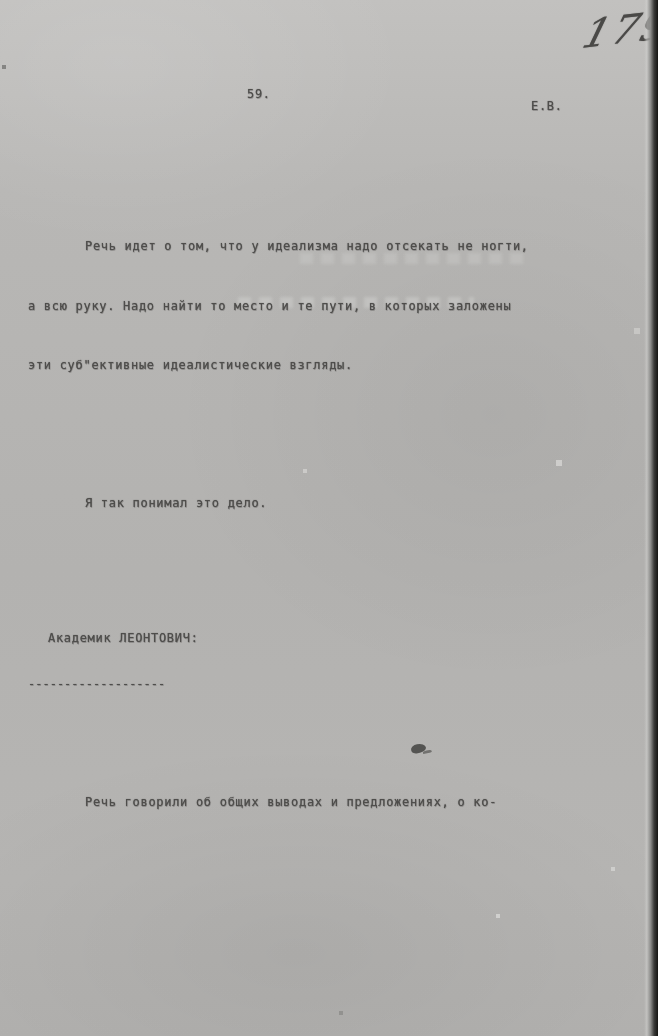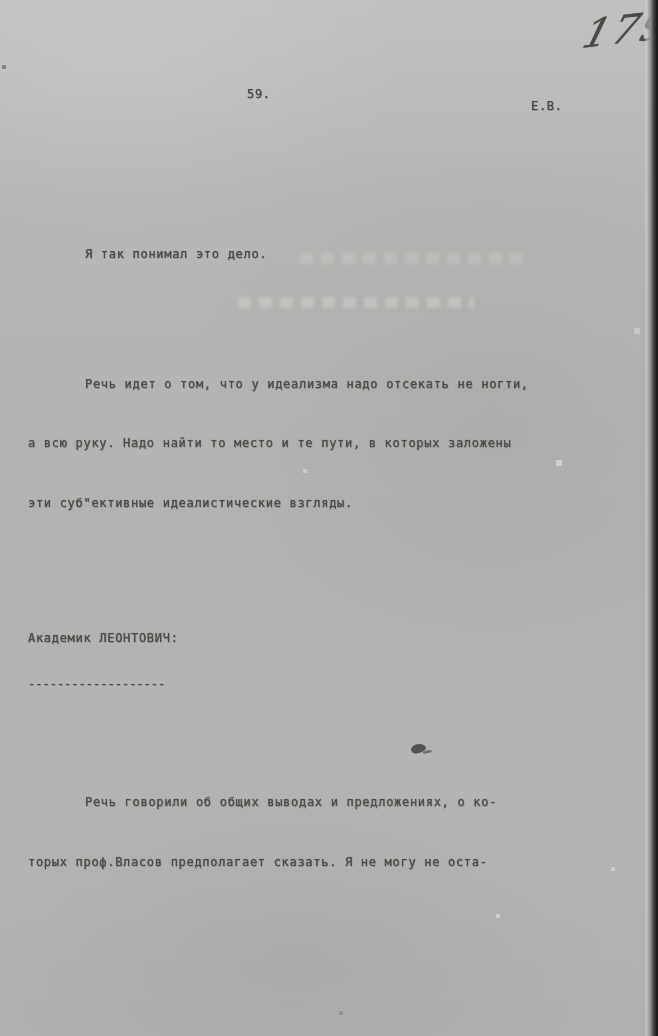--- a/index.html
+++ b/index.html
@@ -40,21 +40,21 @@
     text-shadow: 0 0 1px rgba(78,77,75,0.85), 0.5px 0.5px 0 rgba(78,77,75,0.3);
     white-space:pre;
   }
   .pageno  { position:absolute; top:87px; left:247px; }
   .initials{ position:absolute; top:87px; left:531px;margin-top:12px; }
   .body { position:absolute; top:166px; left:28px; width:612px; }
   .line { height:31.5px; line-height:20px; }
   .indent { padding-left:57px; }
   .para-ya { margin-top:8px; }
   .heading-block { margin-top:6px; }
-  .heading-line { height:18px; }
+  .heading-line { height:18px;margin-left:20px; }
   .dash-line { height:20px; letter-spacing:0; }
   
   .ghost {
     position:absolute; height:11px;
     background: repeating-linear-gradient(90deg,
       rgba(205,205,203,0.55) 0 13px, rgba(205,205,203,0) 13px 21px);
     filter: blur(1.6px);
   }
   .ghost-1 { top:297px; left:238px; width:236px; }
   .ghost-2 { top:253px; left:300px; width:228px; opacity:0.7; }
@@ -88,38 +88,37 @@
   <div class="ghost ghost-1"></div>
 
   <div class="handwritten">179</div>
 
   <div class="typed pageno">59.</div>
 
   <div class="typed initials">Е.В.</div>
 
   <div class="body typed">
 
-    <div class="para para-ya">
-      <div class="line indent">Я так понимал это дело.</div>
-    </div>
-
     <div class="para">
       <div class="line indent">Речь идет о том, что у идеализма надо отсекать не ногти,</div>
       <div class="line">а всю руку. Надо найти то место и те пути, в которых заложены</div>
       <div class="line">эти суб"ективные идеалистические взгляды.</div>
+    </div>
+
+    <div class="para para-ya">
+      <div class="line indent">Я так понимал это дело.</div>
     </div>
 
     <div class="heading-block">
       <div class="line heading-line">Академик ЛЕОНТОВИЧ:</div>
       <div class="line dash-line">-------------------</div>
     </div>
 
     <div class="para">
       <div class="line indent">Речь говорили об общих выводах и предложениях, о ко-</div>
-      <div class="line">торых проф.Власов предполагает сказать. Я не могу не оста-</div>
       
       
       
     </div>
 
     
 
     
 
   </div>

